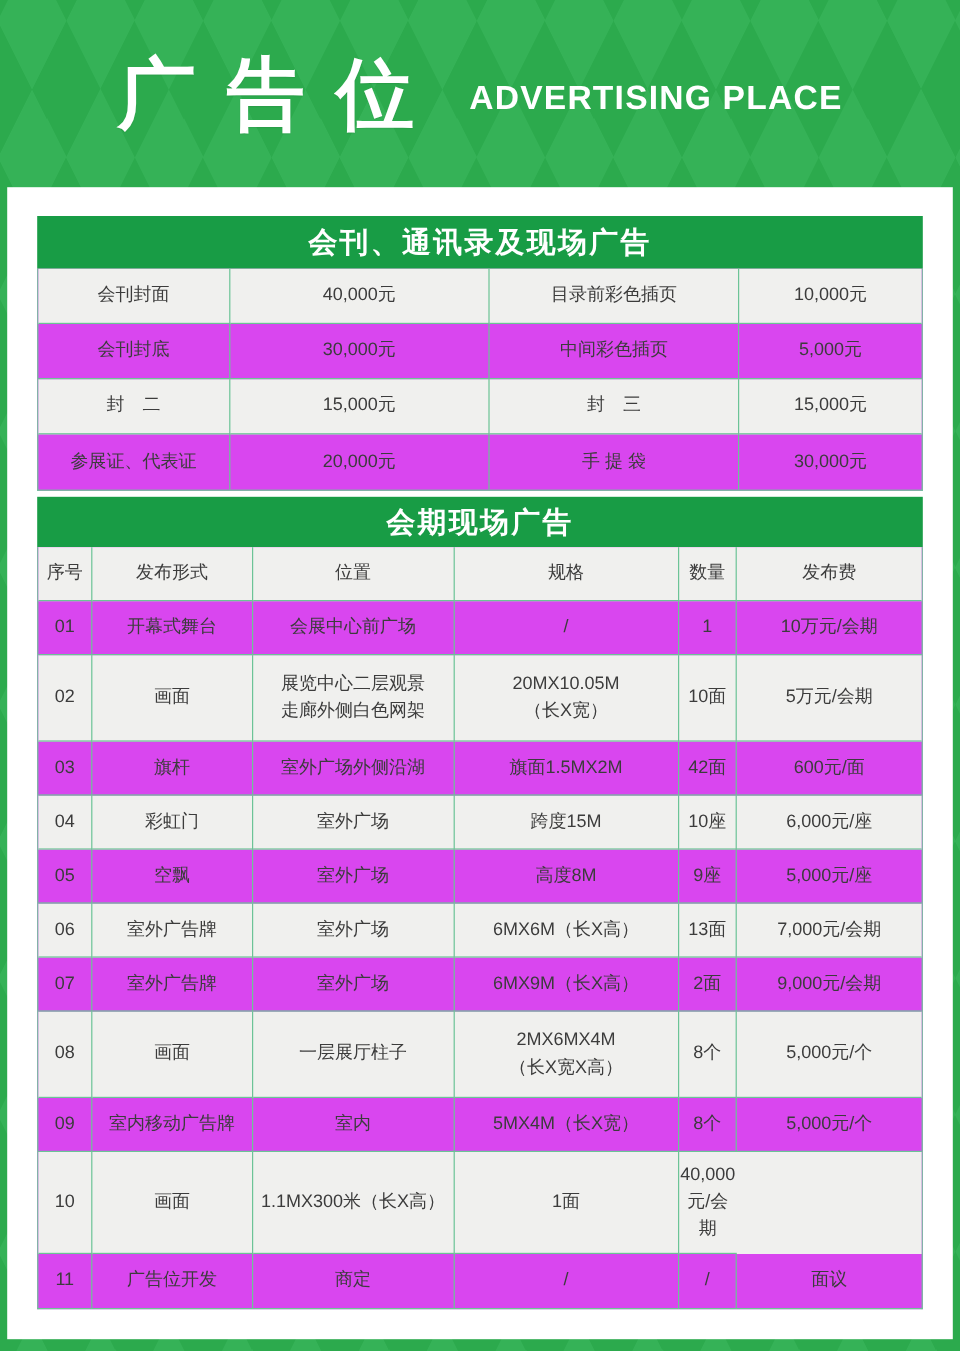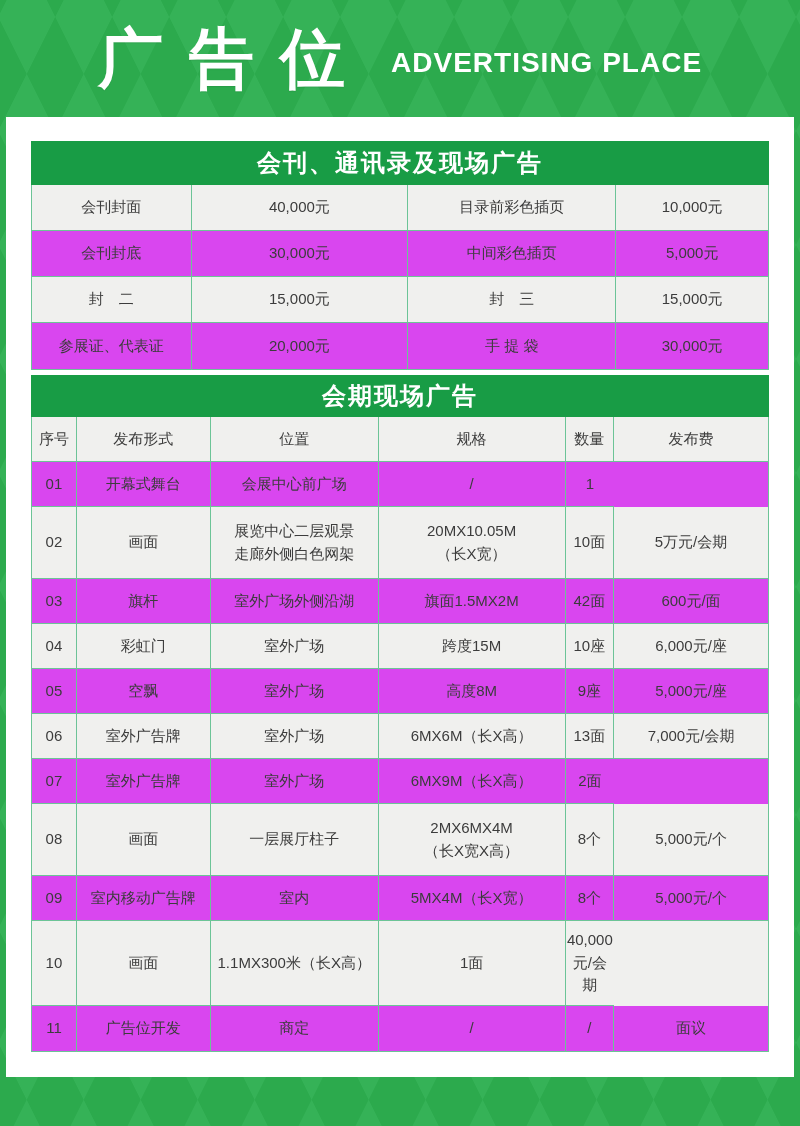--- a/index.html
+++ b/index.html
@@ -16,21 +16,21 @@
     content: ""; position: absolute;
     left: -60%; top: -60%; width: 220%; height: 220%;
     background: conic-gradient(#2caa4d 25%, #35b257 0 50%, #2caa4d 0 75%, #35b257 0);
     background-size: 80.6px 80.6px;
     transform: scaleY(2) rotate(45deg);
   }
   .content { position: relative; z-index: 1; }
 
   
   .page-header {
-    height: 117px;
+    height: 156px;
     display: flex; align-items: center; justify-content: center;
     gap: 26px;
   }
   .title-cn {
     margin: 0; color: #ffffff;
     font-size: 65px; font-weight: bold;
     letter-spacing: 4px; line-height: 1;
     text-shadow: 0 1px 1px rgba(0,0,0,0.08);
   }
   .title-en {
@@ -132,20 +132,21 @@
             <div class="cell">规格</div>
             <div class="cell">数量</div>
             <div class="cell">发布费</div>
           </div>
           <div class="row">
             <div class="cell">01</div>
             <div class="cell">开幕式舞台</div>
             <div class="cell">会展中心前广场</div>
             <div class="cell">/</div>
             <div class="cell">1</div>
+            <div class="cell">10万元/会期</div>
           </div>
           <div class="row tall">
             <div class="cell">02</div>
             <div class="cell">画面</div>
             <div class="cell">展览中心二层观景<br>走廊外侧白色网架</div>
             <div class="cell">20MX10.05M<br>（长X宽）</div>
             <div class="cell">10面</div>
             <div class="cell">5万元/会期</div>
           </div>
           <div class="row">
@@ -179,20 +180,21 @@
             <div class="cell">6MX6M（长X高）</div>
             <div class="cell">13面</div>
             <div class="cell">7,000元/会期</div>
           </div>
           <div class="row">
             <div class="cell">07</div>
             <div class="cell">室外广告牌</div>
             <div class="cell">室外广场</div>
             <div class="cell">6MX9M（长X高）</div>
             <div class="cell">2面</div>
+            <div class="cell">9,000元/会期</div>
           </div>
           <div class="row tall">
             <div class="cell">08</div>
             <div class="cell">画面</div>
             <div class="cell">一层展厅柱子</div>
             <div class="cell">2MX6MX4M<br>（长X宽X高）</div>
             <div class="cell">8个</div>
             <div class="cell">5,000元/个</div>
           </div>
           <div class="row">

